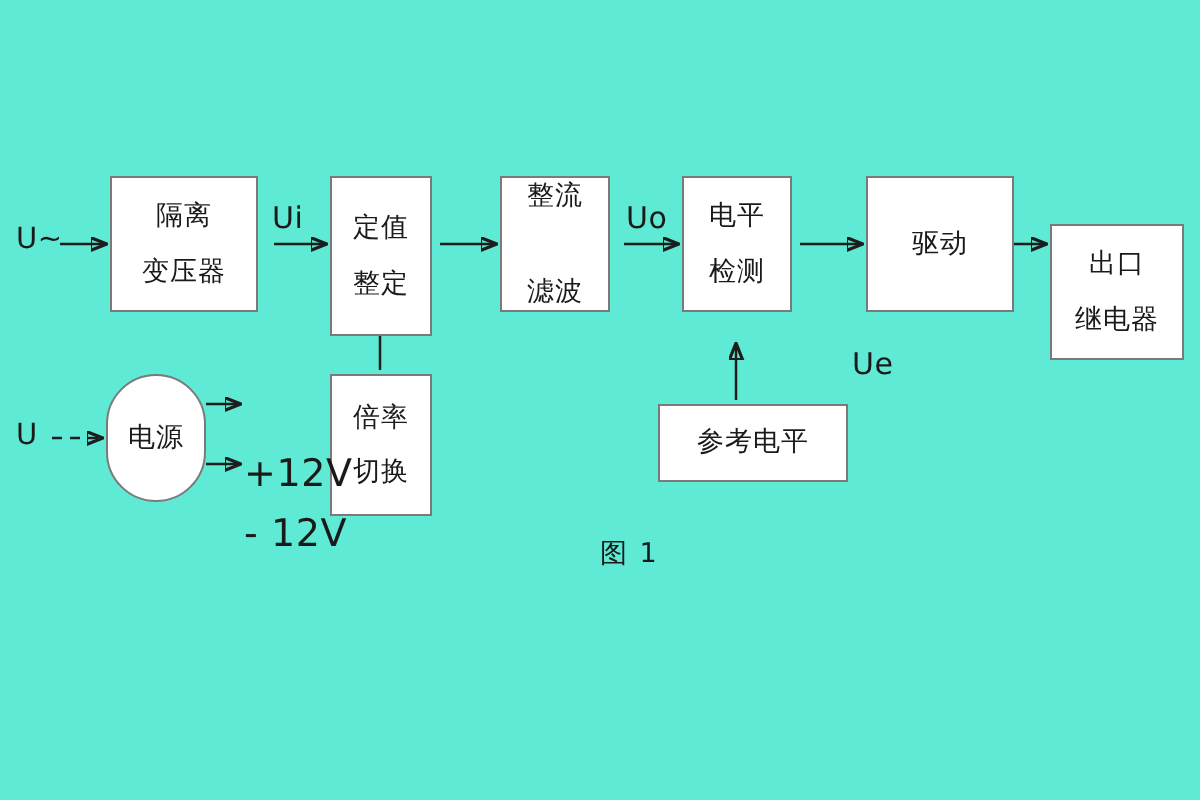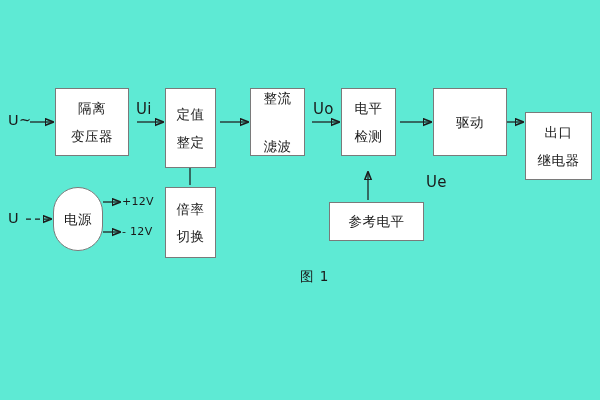--- a/index.html
+++ b/index.html
@@ -38,21 +38,21 @@
   }
 
   .lbl {
     position: absolute;
     color: #1a1a1a;
     font-size: 13px;
     white-space: nowrap;
     letter-spacing: 0.3px;
   }
   .lbl.sig { font-size: 15px; }
-  .lbl.rail { font-size: 11px; }
+  .lbl.rail { font-size: 19px; margin-top: 31px; }
   .lbl.caption { font-size: 13.5px; letter-spacing: 1px; }
   .lbl.port { font-size: 14.5px; }
 
   svg#wires {
     position: absolute;
     left: 0; top: 0;
     width: 600px;
     height: 400px;
     pointer-events: none;
   }

